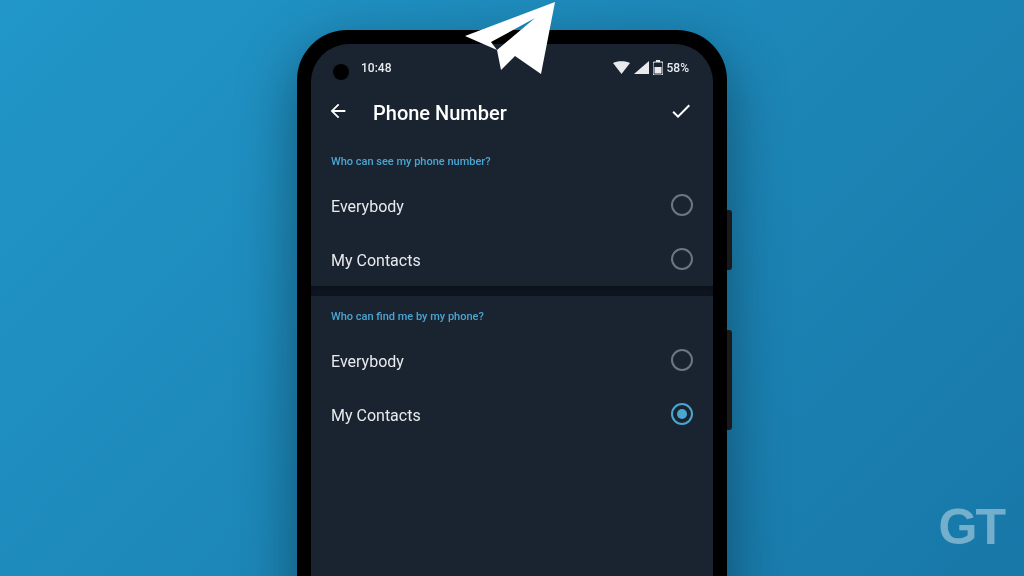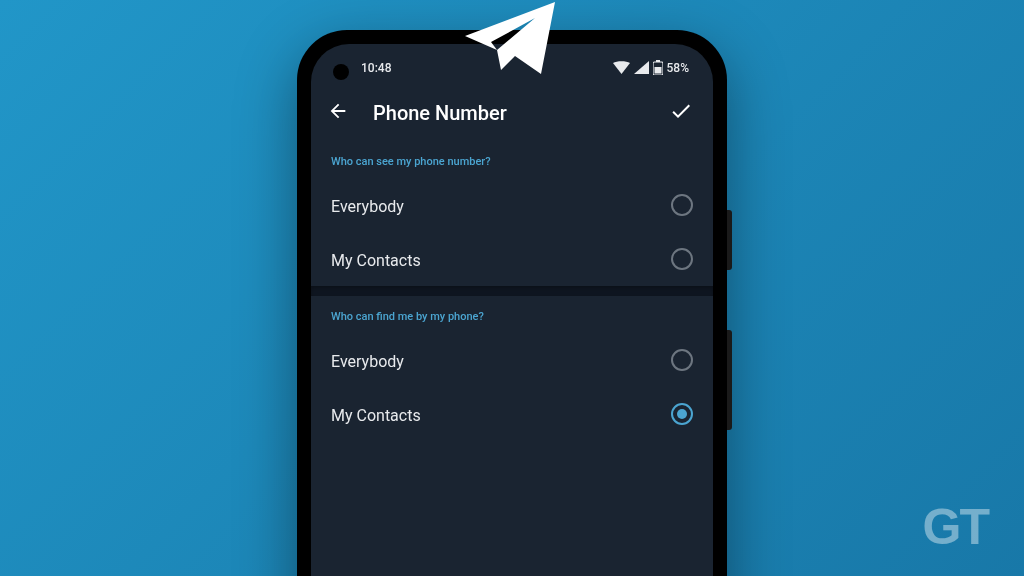--- a/index.html
+++ b/index.html
@@ -126,21 +126,21 @@
       position: absolute;
       left: 50%;
       top: -8px;
       transform: translateX(-50%);
       z-index: 20;
     }
 
     .watermark {
       position: absolute;
       bottom: 20px;
-      right: 36px;
+      right: 20px;
       color: rgba(255,255,255,0.4);
       font-size: 50px;
       font-weight: 700;
       letter-spacing: -2px;
       font-family: sans-serif;
     }
   </style>
 </head>
 <body>
 

